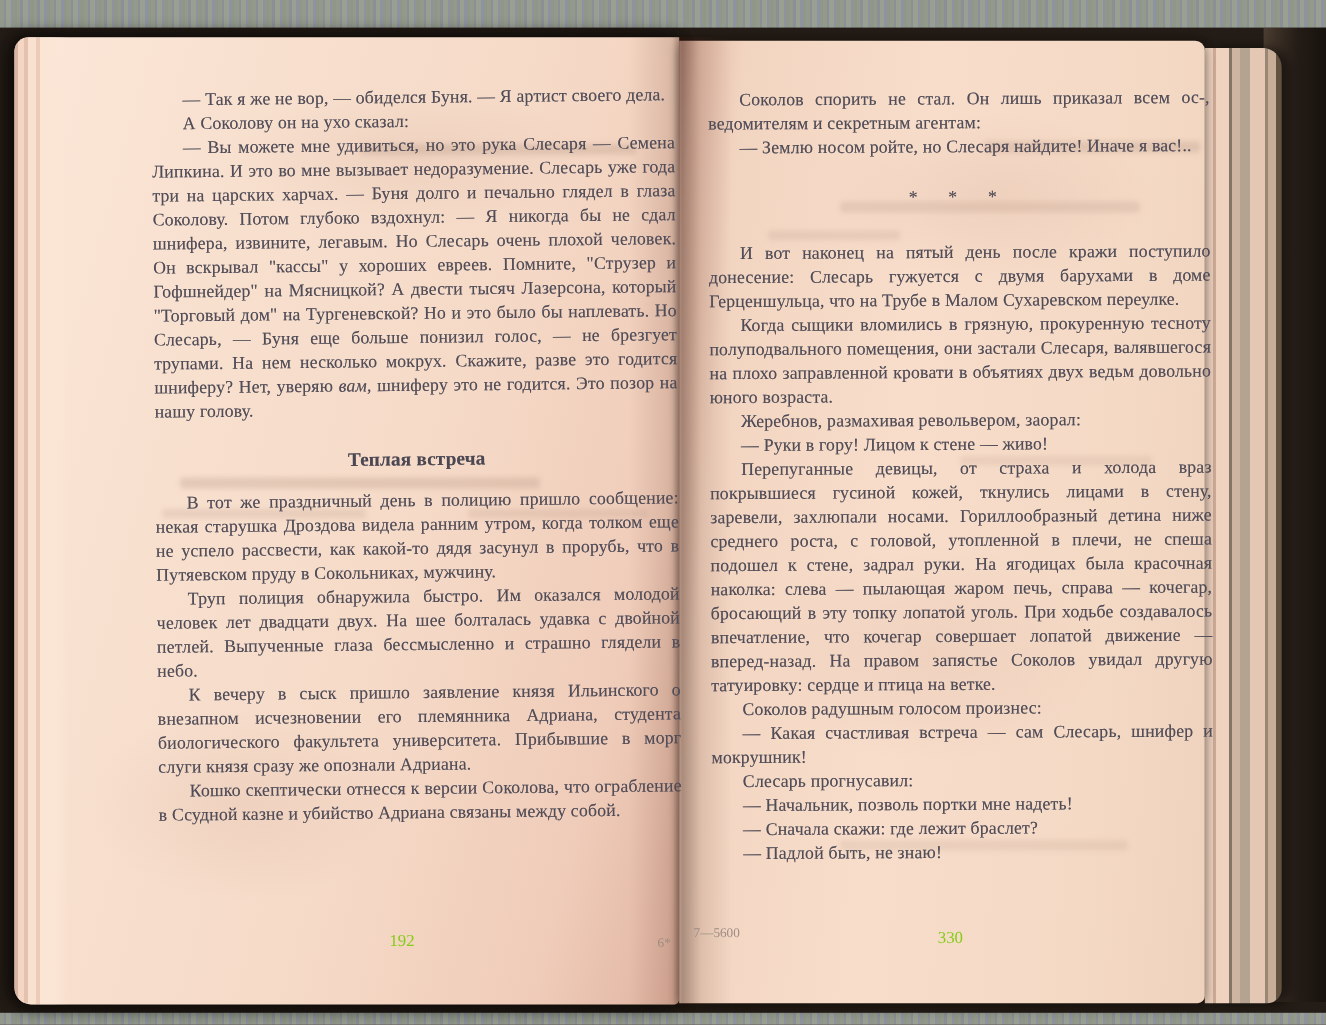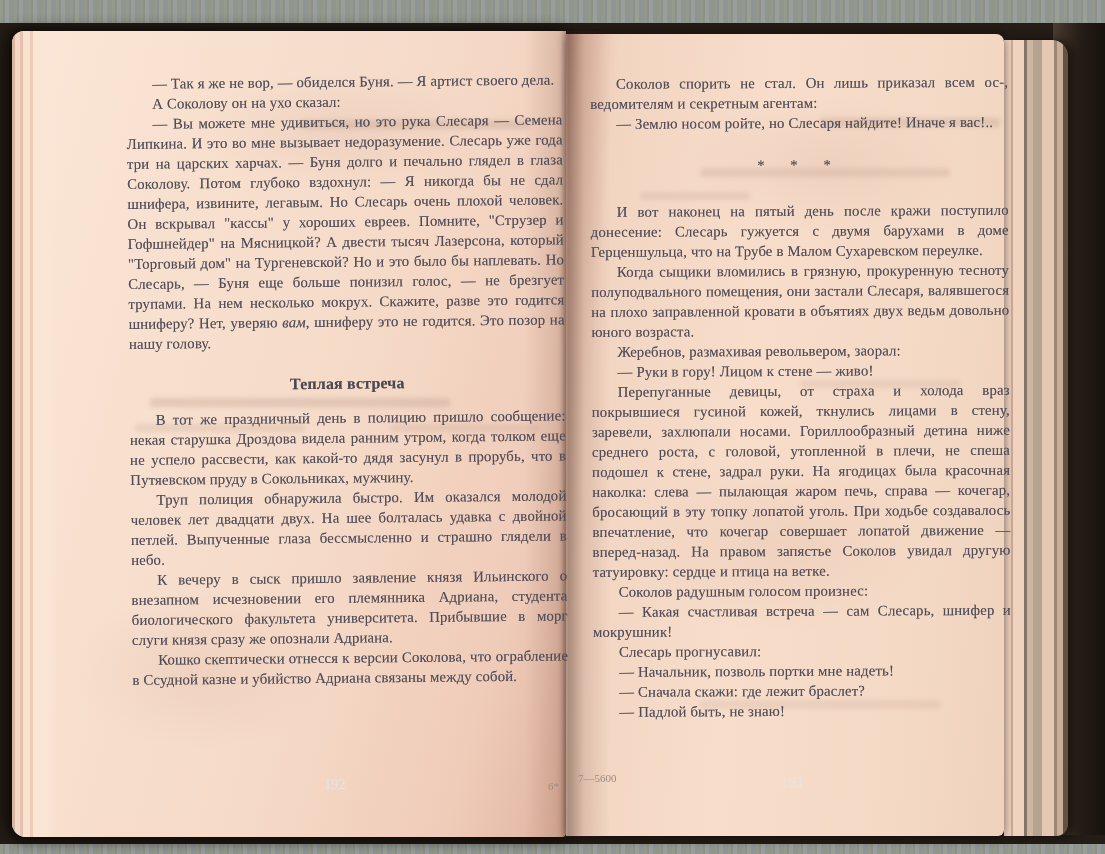--- a/index.html
+++ b/index.html
@@ -60,21 +60,21 @@
   .page-text {
     position:absolute; color:#514d58; font-size:14.8px; line-height:20px;
     text-align:justify; letter-spacing:0.15px;
     text-shadow:0 0 0.5px rgba(81,77,88,0.55);
   }
   .left-text { left:126px; top:74px; width:436px; transform:rotate(-0.6deg); transform-origin:left top; }
   .right-text { left:590px; top:74px; width:418px; transform:rotate(-0.3deg); transform-origin:left top; }
   .page-text p { margin:0; text-indent:26px; }
   .page-text h3 { text-align:center; text-indent:0; font-size:16px; font-weight:bold; margin:22px 0 14px; color:#4b4753; }
   .separator { text-align:center; text-indent:0 !important; letter-spacing:11px; margin:22px 0 26px !important; }
-  .footer-mark { position:absolute; color:#e5e5e5; font-size:14px; }
+  .footer-mark { position:absolute; color:#84cc16; font-size:14px; }
   .faded { color:#9b8c82; font-size:11px; }
   
   .ghost { position:absolute; background:rgba(176,142,126,0.28); filter:blur(2px); border-radius:3px; pointer-events:none; }
   .stain { position:absolute; border-radius:50%; pointer-events:none;
     background:radial-gradient(closest-side, rgba(205,160,140,0.18), rgba(205,160,140,0)); }
 </style>
 </head>
 <body>
 
 <div class="scene">
@@ -130,16 +130,16 @@
     <p>Жеребнов, размахивая револьвером, заорал:</p>
     <p>— Руки в гору! Лицом к стене — живо!</p>
     <p>Перепуганные девицы, от страха и холода враз покрывшиеся гусиной кожей, ткнулись лицами в стену, заревели, захлюпали носами. Гориллообразный детина ниже среднего роста, с головой, утопленной в плечи, не спеша подошел к стене, задрал руки. На ягодицах была красочная наколка: слева — пылающая жаром печь, справа — кочегар, бросающий в эту топку лопатой уголь. При ходьбе создавалось впечатление, что кочегар совершает лопатой движение — вперед-назад. На правом запястье Соколов увидал другую татуировку: сердце и птица на ветке.</p>
     <p>Соколов радушным голосом произнес:</p>
     <p>— Какая счастливая встреча — сам Слесарь, шнифер и мокрушник!</p>
     <p>Слесарь прогнусавил:</p>
     <p>— Начальник, позволь портки мне надеть!</p>
     <p>— Сначала скажи: где лежит браслет?</p>
     <p>— Падлой быть, не знаю!</p>
   </div>
-  <span class="footer-mark" style="left:762px; top:775px; width:60px; text-align:center;">193</span>
+  <span class="footer-mark" style="left:762px; top:775px; width:60px; text-align:center;">330</span>
   <span class="footer-mark faded" style="left:578px; top:772px;">7—5600</span>
 
 </div>
 
 </body></html>

